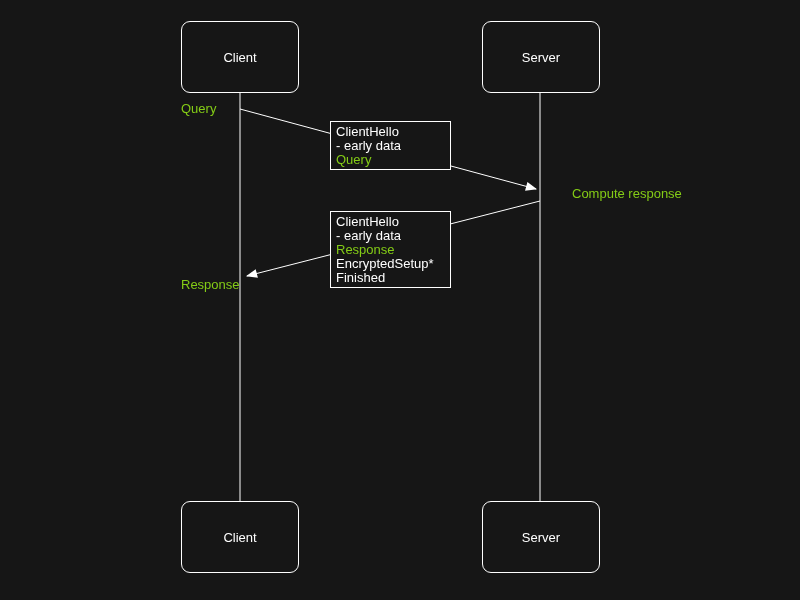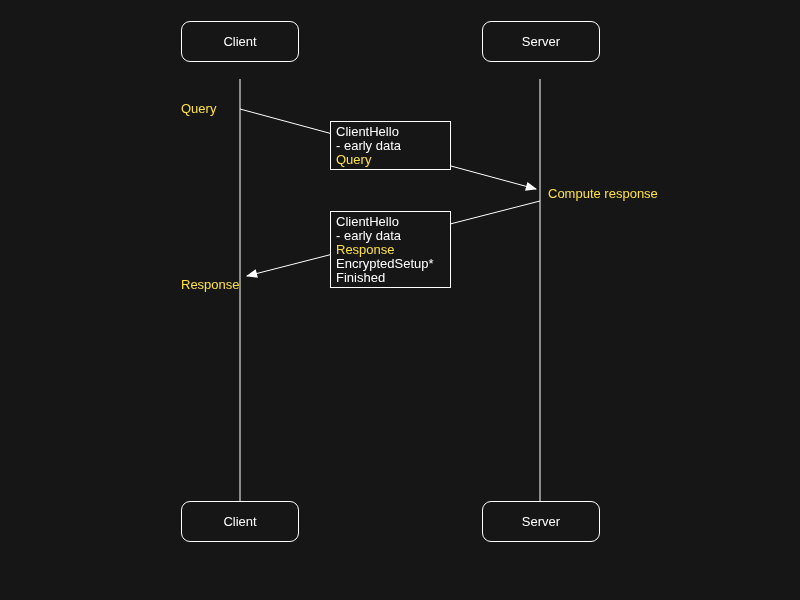--- a/index.html
+++ b/index.html
@@ -18,21 +18,21 @@
   }
   svg.wires {
     position: absolute;
     left: 0;
     top: 0;
     z-index: 1;
   }
   .actor {
     position: absolute;
     width: 118px;
-    height: 41px;
+    height: 72px;
     box-sizing: border-box;
     border: 1px solid #ffffff;
     border-radius: 9px;
     background: #161616;
     display: flex;
     align-items: center;
     justify-content: center;
     font-size: 13px;
     z-index: 2;
   }
@@ -49,21 +49,21 @@
     z-index: 2;
   }
   .floatlabel {
     position: absolute;
     font-size: 13px;
     line-height: 14px;
     z-index: 2;
     white-space: nowrap;
   }
   .green {
-    color: #fde047;
+    color: #84cc16;
   }
 </style>
 </head>
 <body>
 
 <div class="stage">
 
   <svg class="wires" width="800" height="600" viewBox="0 0 800 600">
     <defs>
       <marker id="arrowhead" viewBox="0 0 10 8" refX="9" refY="4" markerWidth="12" markerHeight="9" orient="auto-start-reverse">
@@ -77,21 +77,21 @@
   </svg>
 
   <div class="actor" style="left:181px; top:21px;">
     <span>Client</span>
   </div>
   <div class="actor" style="left:482px; top:21px;">
     <span>Server</span>
   </div>
 
   <div class="floatlabel green" style="left:181px; top:102px;">Query</div>
-  <div class="floatlabel green" style="left:548px; top:187px;">Compute response</div>
+  <div class="floatlabel green" style="left:572px; top:187px;">Compute response</div>
   <div class="floatlabel green" style="left:181px; top:278px;">Response</div>
 
   <div class="msgbox" style="top:121px;">
     <div>ClientHello</div>
     <div>- early data</div>
     <div class="green">Query</div>
   </div>
 
   <div class="msgbox" style="top:211px;">
     <div>ClientHello</div>

